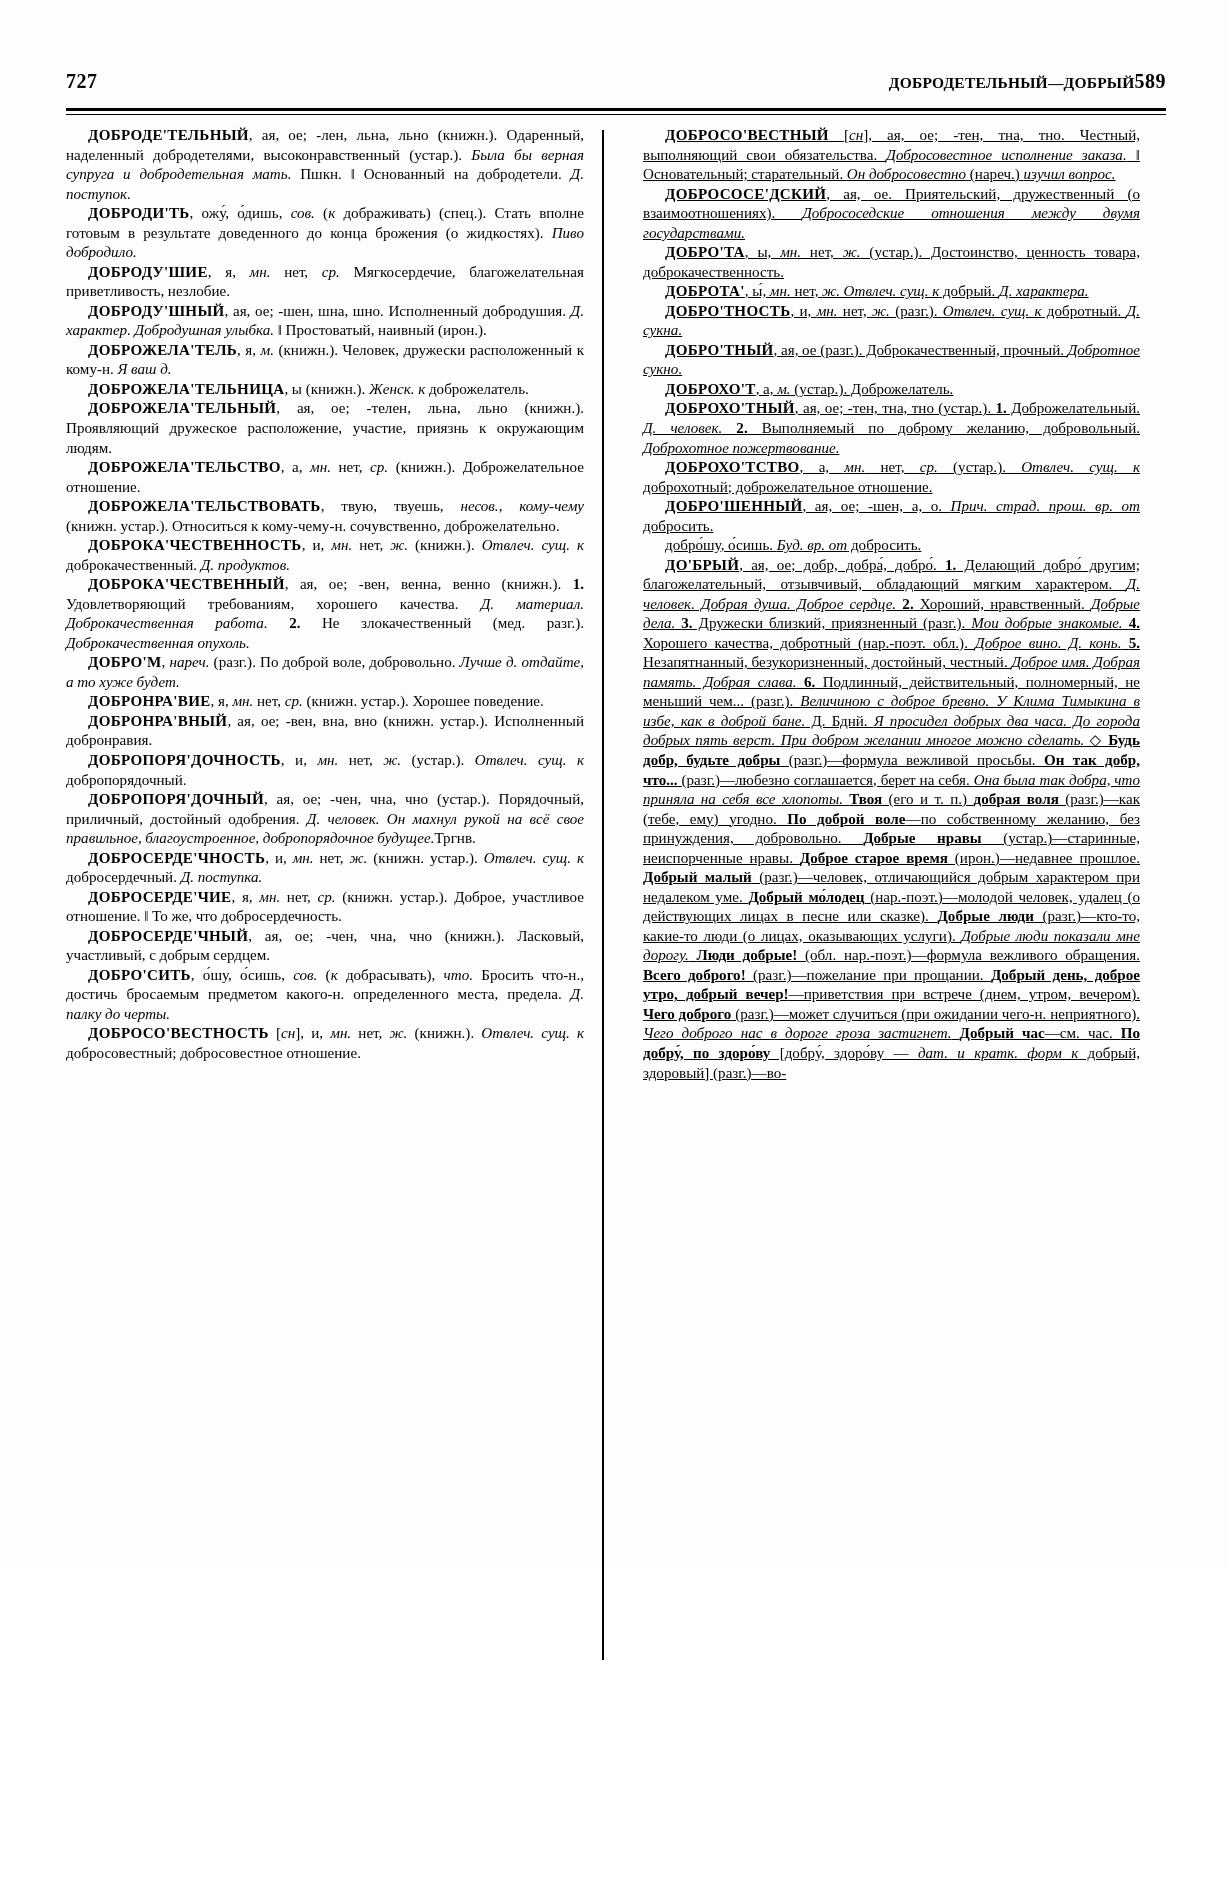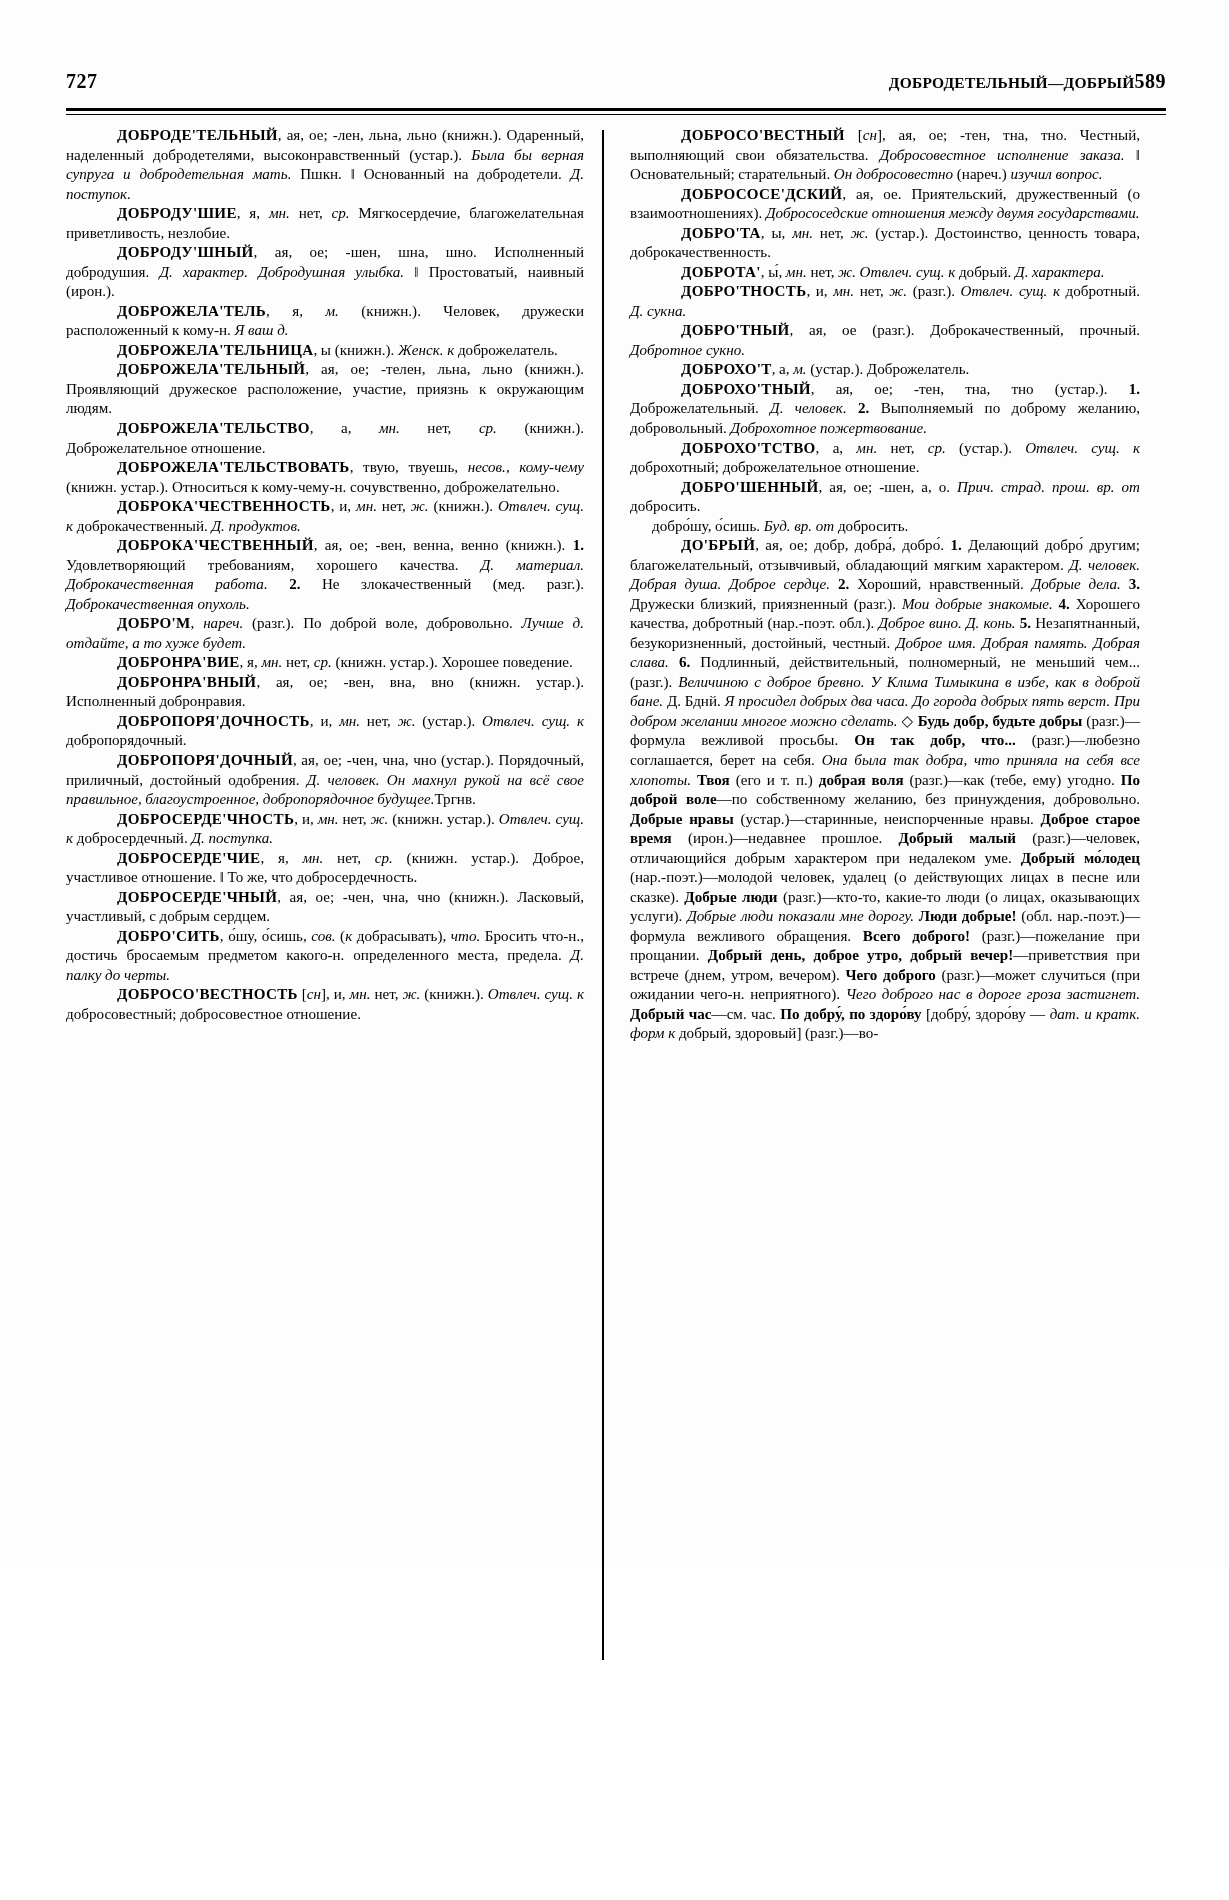--- a/index.html
+++ b/index.html
@@ -74,21 +74,21 @@
     width: 1100px;
     height: 1640px;
     display: flex;
     gap: 0;
   }
   .col {
     width: 536px;
     box-sizing: border-box;
   }
   .col-left { padding-right: 18px; }
-  .col-right { padding-left: 26px; }
+  .col-right { padding-left: 39px; text-decoration: underline; }
   .col-divider {
     width: 2px;
     background: #000;
     margin: 4px 0 0 0;
     flex: 0 0 2px;
     align-self: stretch;
     height: 1530px;
   }
   
   .entries {
@@ -100,21 +100,20 @@
     word-spacing: -0.1px;
   }
   .entry {
     text-indent: 22px;
     margin: 0;
     padding: 0;
   }
   .hw {
     font-weight: bold;
     letter-spacing: 0.3px;
-    margin-left: 29px;
   }
   .sep { font-weight: normal; }
 </style>
 </head>
 <body>
 
 <div class="page">
 
   <div class="running-head">
     <span class="folio">727</span>
@@ -122,20 +121,21 @@
     <span class="folio">589</span>
   </div>
 
   <div class="rule-thick"></div>
   <div class="rule-thin"></div>
 
   <div class="columns">
     <div class="col col-left">
       <div class="entries" id="entries-left">
           <p class="entry"><span class="hw">ДОБРОДЕ'ТЕЛЬНЫЙ</span><span>, ая, ое; -лен, льна, льно (книжн.). Одаренный, наделенный добродетелями, высоконравственный (устар.). <i>Была бы верная супруга и добродетельная мать.</i> Пшкн. ‖ Основанный на добродетели. <i>Д. поступок.</i></span></p>
+          <p class="entry"><span class="hw">ДОБРОДИ'ТЬ</span><span>, ожу́, о́дишь, <i>сов.</i> (<i>к</i> дображивать) (спец.). Стать вполне готовым в результате доведенного до конца брожения (о жидкостях). <i>Пиво добродило.</i></span></p>
           <p class="entry"><span class="hw">ДОБРОДУ'ШИЕ</span><span>, я, <i>мн.</i> нет, <i>ср.</i> Мягкосердечие, благожелательная приветливость, незлобие.</span></p>
           <p class="entry"><span class="hw">ДОБРОДУ'ШНЫЙ</span><span>, ая, ое; -шен, шна, шно. Исполненный добродушия. <i>Д. характер. Добродушная улыбка.</i> ‖ Простоватый, наивный (ирон.).</span></p>
           <p class="entry"><span class="hw">ДОБРОЖЕЛА'ТЕЛЬ</span><span>, я, <i>м.</i> (книжн.). Человек, дружески расположенный к кому-н. <i>Я ваш д.</i></span></p>
           <p class="entry"><span class="hw">ДОБРОЖЕЛА'ТЕЛЬНИЦА</span><span>, ы (книжн.). <i>Женск. к</i> доброжелатель.</span></p>
           <p class="entry"><span class="hw">ДОБРОЖЕЛА'ТЕЛЬНЫЙ</span><span>, ая, ое; -телен, льна, льно (книжн.). Проявляющий дружеское расположение, участие, приязнь к окружающим людям.</span></p>
           <p class="entry"><span class="hw">ДОБРОЖЕЛА'ТЕЛЬСТВО</span><span>, а, <i>мн.</i> нет, <i>ср.</i> (книжн.). Доброжелательное отношение.</span></p>
           <p class="entry"><span class="hw">ДОБРОЖЕЛА'ТЕЛЬСТВОВАТЬ</span><span>, твую, твуешь, <i>несов., кому-чему</i> (книжн. устар.). Относиться к кому-чему-н. сочувственно, доброжелательно.</span></p>
           <p class="entry"><span class="hw">ДОБРОКА'ЧЕСТВЕННОСТЬ</span><span>, и, <i>мн.</i> нет, <i>ж.</i> (книжн.). <i>Отвлеч. сущ. к</i> доброкачественный. <i>Д. продуктов.</i></span></p>
           <p class="entry"><span class="hw">ДОБРОКА'ЧЕСТВЕННЫЙ</span><span>, ая, ое; -вен, венна, венно (книжн.). <b>1.</b> Удовлетворяющий требованиям, хорошего качества. <i>Д. материал. Доброкачественная работа.</i> <b>2.</b> Не злокачественный (мед. разг.). <i>Доброкачественная опухоль.</i></span></p>
           <p class="entry"><span class="hw">ДОБРО'М</span><span>, <i>нареч.</i> (разг.). По доброй воле, добровольно. <i>Лучше д. отдайте, а то хуже будет.</i></span></p>

